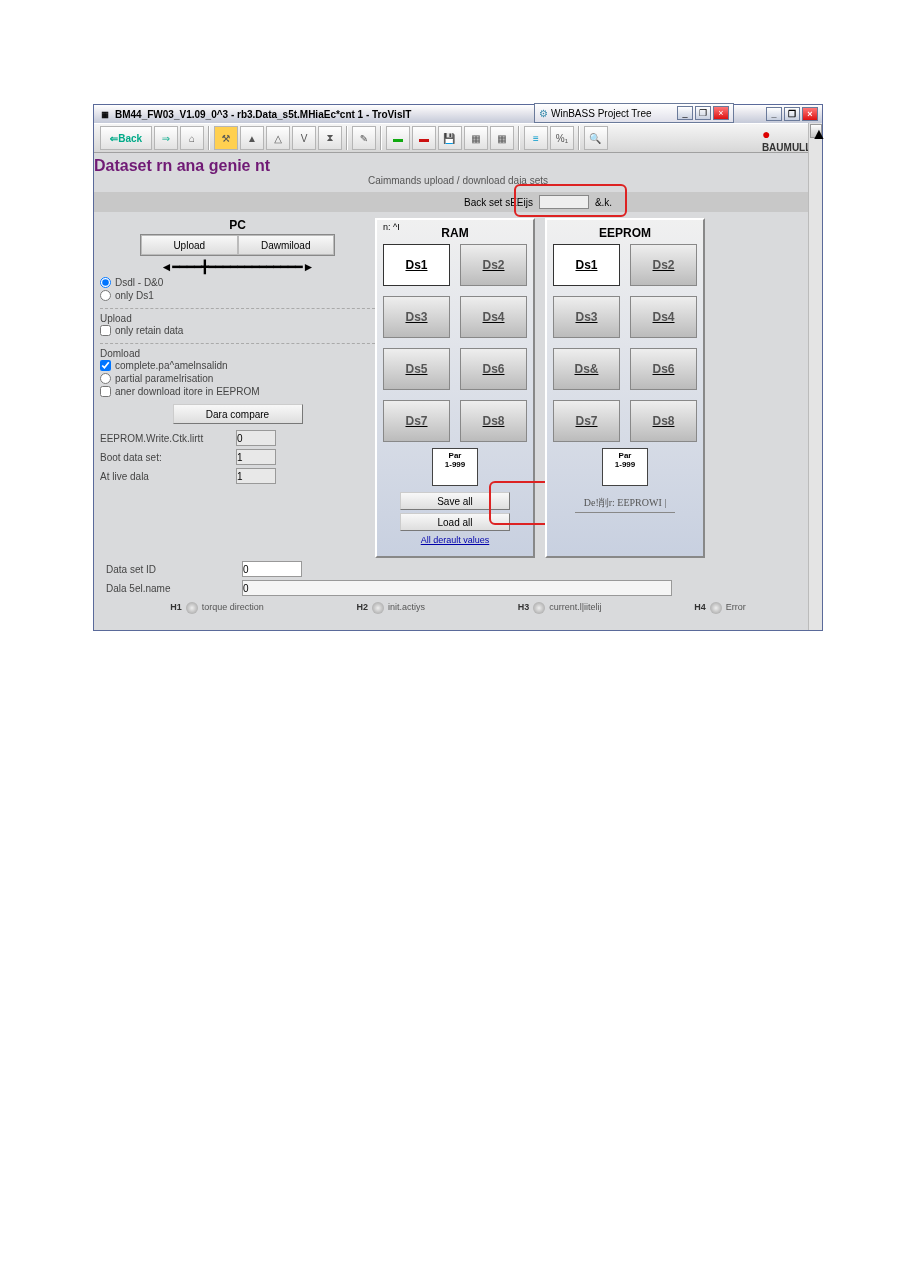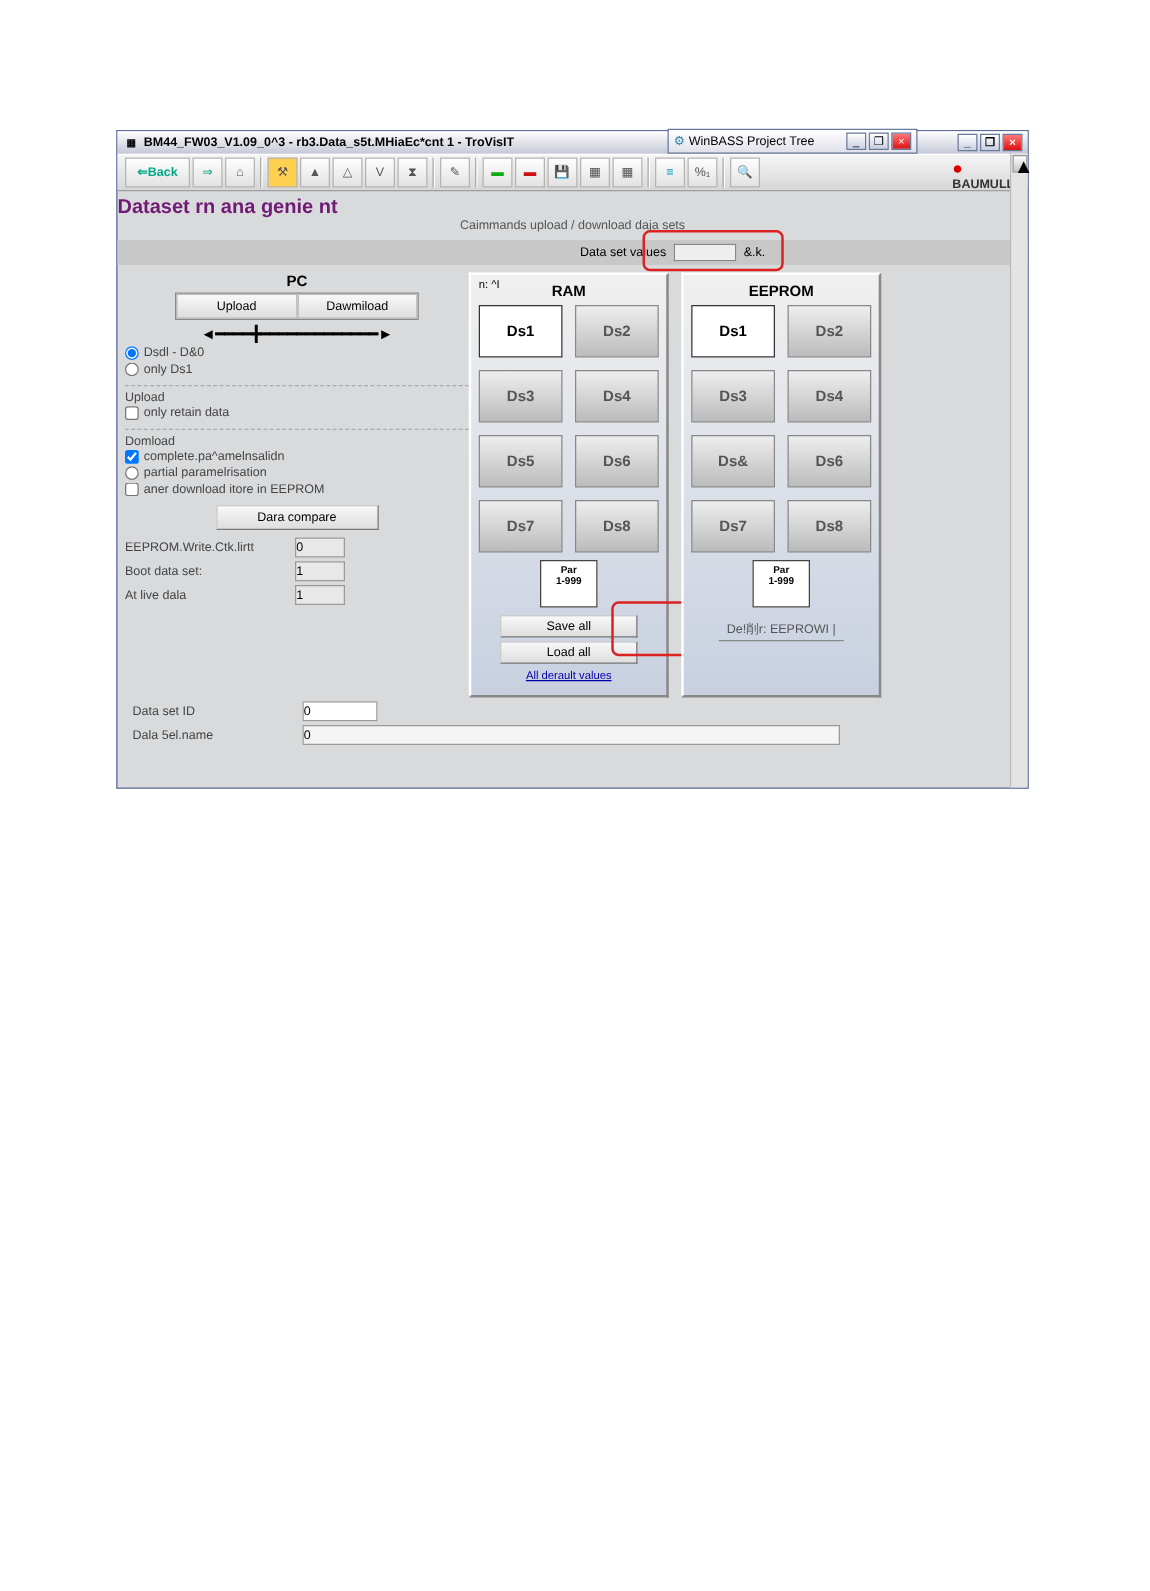--- a/index.html
+++ b/index.html
@@ -30,28 +30,28 @@
   .radio, .chk { font-size:10px; color:#444; display:flex; align-items:center; gap:4px; padding:1px 0;}
   .radio input, .chk input { width:11px;height:11px;}
   .secthdr { font-size:10px; color:#444; border-top:1px dashed #aaa; margin-top:6px; padding-top:4px;}
   .leftbtn { display:block; margin:6px auto; width:130px; height:20px; font-size:10px; background:linear-gradient(#f8f8f8,#dedede); border:1px outset #ccc;}
   .field { display:flex; align-items:center; font-size:10px; margin:3px 0;}
   .field label { width:136px; color:#444; }
   .field input { width:40px; height:16px; font-size:10px; background:#e8e8e8; border:1px solid #999;}
   .field.wide input { width:430px; background:#f5f5f5;}
   .colpanel { border:2px solid #fff; border-right-color:#888; border-bottom-color:#888; background: linear-gradient(#f0f0f0,#c8d0e0); width:160px; height:340px; padding:6px; position:relative; margin-right:10px;}
   .panhdr { text-align:center; font-weight:bold; font-size:12px; margin-bottom:4px; }
-  .dsgrid { display:grid; grid-template-columns:1fr 1fr; gap:10px; }
+  .dsgrid { display:grid; grid-template-columns:1fr 1fr; gap:10px;text-decoration:underline; }
   .dsbtn { height:42px; background:linear-gradient(#eee,#bbb); border:1px solid #888; display:flex; align-items:center; justify-content:center; font-weight:bold; font-size:12px; color:#555;}
   .dsbtn.active { background:#fff; color:#000; border-color:#333;}
   .dsbtn.active::before { content:''; position:absolute; }
   .parbox { margin:6px auto; width:46px; height:38px; border:1px solid #444; background:#fff; font-size:8px; text-align:center; line-height:9px; padding-top:2px; font-weight:bold;}
   .panelbtn { display:block; margin:3px auto; width:110px; height:18px; font-size:10px; background:linear-gradient(#f8f8f8,#dedede); border:1px outset #ccc;}
   .link { color:#00a; text-decoration:underline; font-size:9px; text-align:center; display:block; margin-top:4px;}
-  .eeplink { font-size:10px; color:#555; text-align:center; display:block; margin-top:10px; border-bottom:1px solid #888; padding-bottom:2px; width:100px; margin-left:auto;margin-right:auto;}
+  .eeplink { font-size:10px; color:#555; text-align:center; display:block; margin-top:10px; border-bottom:1px solid #888; padding-bottom:2px; width:100px; margin-left:auto;margin-right:auto;font-family:Liberation Serif, serif;}
   .statusrow { display:flex; justify-content:space-around; font-size:9px; color:#555; margin-top:6px; padding:0 30px;}
   .statusrow span b { font-weight:bold; color:#333;}
   .dot { display:inline-block; width:12px;height:12px; border-radius:50%; background:radial-gradient(#eee,#999); vertical-align:middle; margin:0 4px;}
   .ptree { position:absolute; left:440px; top:-2px; width:200px; height:20px; background:linear-gradient(#fff,#e0e0ea); border:1px solid #6a7a9a; display:flex; align-items:center; font-size:10px; padding:0 4px; z-index:5;}
   .ptree .pticon { color:#38a; font-size:10px; margin-right:3px;}
   .scroll { position:absolute; right:0; top:18px; bottom:0; width:14px; background:#e4e4e4; border-left:1px solid #bbb;}
   .scroll .thumb { width:12px; height:14px; margin:1px; background:linear-gradient(#fff,#c8c8c8); border:1px solid #999;}
 </style>
 </head>
 <body>
@@ -100,21 +100,21 @@
     <div class="tbtn">%₁</div>
     <div class="sep"></div>
     <div class="tbtn">🔍</div>
     <div class="logo"><span class="o">●</span><br><span>BAUMULLE</span></div>
   </div>
 
   <div class="heading">Dataset rn ana genie nt</div>
   <div class="subheading">Caimmands upload / download daja sets</div>
 
   <div class="dsbar">
-    <span>Data set values</span>
+    <span>Back set sEEijs</span>
     <input style="">
     <span>&amp;.k.</span>
   </div>
   <div class="highlight" style="left:420px; top:79px; width:113px; height:33px;"></div>
 
   <div class="content">
     <div class="leftcol">
       <div class="pclabel">PC</div>
       <div class="btnrow" style="margin:2px 40px;">
         <button>Upload</button>
@@ -208,17 +208,23 @@
     <div class="field">
         <label>Data set ID</label>
         <input style="width: 60px; background: rgb(255, 255, 255);" value="0">
       </div>
     <div class="field wide">
         <label>Dala 5el.name</label>
         <input value="0" style="">
       </div>
   </div>
 
+  <div class="statusrow">
+    <span><b>H1</b><span class="dot"></span><span>torque direction</span></span>
+    <span><b>H2</b><span class="dot"></span><span>init.actiys</span></span>
+    <span><b>H3</b><span class="dot"></span><span>current.l|iitelij</span></span>
+    <span><b>H4</b><span class="dot"></span><span>Error</span></span>
+  </div>
 
   <div class="scroll">
     <div class="thumb">▲</div>
   </div>
 </div>
 
 </body></html>

